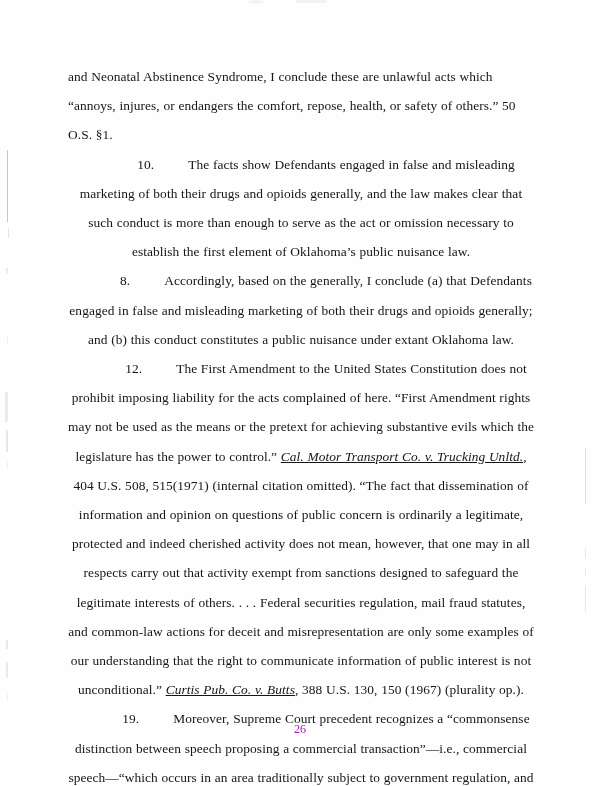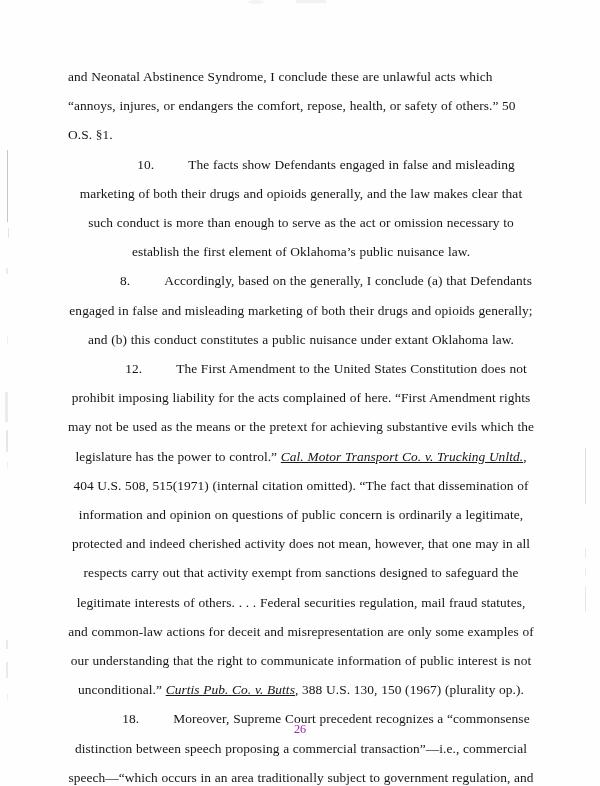--- a/index.html
+++ b/index.html
@@ -109,18 +109,18 @@
   <div class="artifact art-right-1"></div>
   <div class="artifact art-right-2"></div>
   <div class="artifact art-right-3"></div>
   <div class="artifact art-right-4"></div>
 
   <div id="body-text">
       <p class="para"><span>and Neonatal Abstinence Syndrome, I conclude these are unlawful acts which “annoys, injures, or endangers the comfort, repose, health, or safety of others.” 50 O.S. §1.</span></p>
       <p class="para indent"><span>10.</span><span class="tab"></span><span>The facts show Defendants engaged in false and misleading marketing of both their drugs and opioids generally, and the law makes clear that such conduct is more than enough to serve as the act or omission necessary to establish the first element of Oklahoma’s public nuisance law.</span></p>
       <p class="para indent"><span>8.</span><span class="tab"></span><span>Accordingly, based on the generally, I conclude (a) that Defendants engaged in false and misleading marketing of both their drugs and opioids generally; and (b) this conduct constitutes a public nuisance under extant Oklahoma law.</span></p>
       <p class="para indent"><span>12.</span><span class="tab"></span><span>The First Amendment to the United States Constitution does not prohibit imposing liability for the acts complained of here. “First Amendment rights may not be used as the means or the pretext for achieving substantive evils which the legislature has the power to control.” </span><span class="ital">Cal. Motor Transport Co. v. Trucking Unltd.</span><span>, 404 U.S. 508, 515(1971) (internal citation omitted).  “The fact that dissemination of information and opinion on questions of public concern is ordinarily a legitimate, protected and indeed cherished activity does not mean, however, that one may in all respects carry out that activity exempt from sanctions designed to safeguard the legitimate interests of others. . . . Federal securities regulation, mail fraud statutes, and common-law actions for deceit and misrepresentation are only some examples of our understanding that the right to communicate information of public interest is not unconditional.” </span><span class="ital">Curtis Pub. Co. v. Butts</span><span>, 388 U.S. 130, 150 (1967) (plurality op.).</span></p>
-      <p class="para indent"><span>18.</span><span class="tab"></span><span>Moreover, Supreme Court precedent recognizes a “commonsense distinction between speech proposing a commercial transaction”—i.e., commercial speech—“which occurs in an area traditionally subject to government regulation, and other varieties of speech.” </span></p>
+      <p class="para indent"><span>19.</span><span class="tab"></span><span>Moreover, Supreme Court precedent recognizes a “commonsense distinction between speech proposing a commercial transaction”—i.e., commercial speech—“which occurs in an area traditionally subject to government regulation, and other varieties of speech.” </span></p>
     </div>
 
   <div id="page-number">26</div>
 
 </div>
 
 </body></html>

